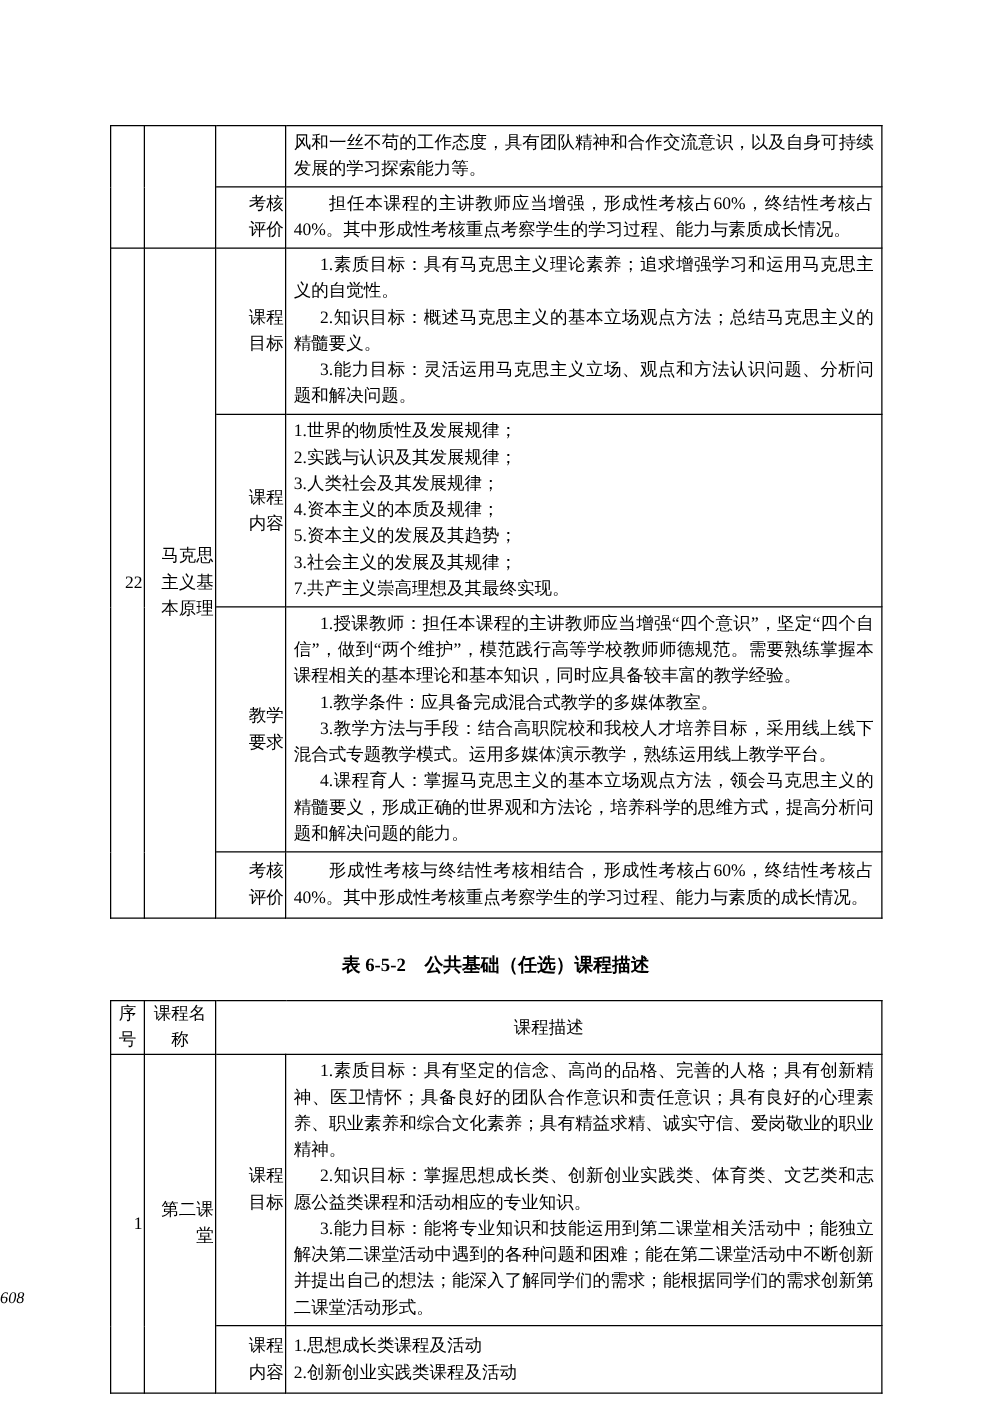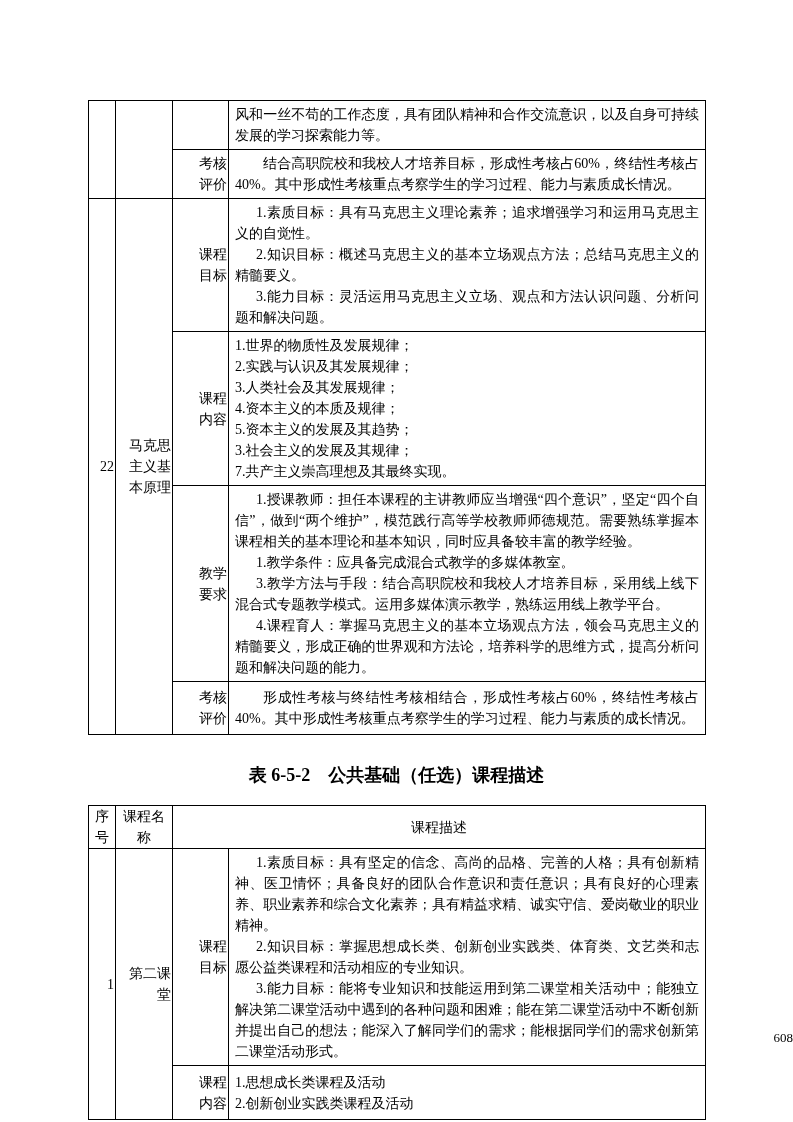--- a/index.html
+++ b/index.html
@@ -39,31 +39,32 @@
     padding: 2px 1px;
   }
   td.content { padding: 3px 6px; }
   td.content p { text-align: justify; }
   td.content p.ind  { text-indent: 1.5em; }
   td.content p.ind2 { text-indent: 2em; }
 
   .caption {
     text-align: center;
     font-weight: bold;
-    font-size: 18px;
+    font-size: 15px;
     margin: 28px 0 18px 0;
   }
   td.hdr { text-align: center; white-space: pre-line; }
 
   .pageno {
     position: absolute;
     top: 1030px;
     left: 0; right: 0;
-    text-align: right;
+    text-align: left;
     font-size: 13px;
+    font-style: italic;
   }
 </style>
 </head>
 <body>
 
 <div class="page">
   <div class="doc">
 
     <table class="tbl">
       <colgroup>
@@ -78,21 +79,21 @@
           <td rowspan="2"></td>
           <td class="lbl"></td>
           <td class="content">
             <p>风和一丝不苟的工作态度，具有团队精神和合作交流意识，以及自身可持续发展的学习探索能力等。</p>
           </td>
         </tr>
         <tr style="height:48px">
           <td class="lbl">考核
 评价</td>
           <td class="content">
-            <p class="ind2">结合高职院校和我校人才培养目标，形成性考核占60%，终结性考核占40%。其中形成性考核重点考察学生的学习过程、能力与素质成长情况。</p>
+            <p class="ind2">担任本课程的主讲教师应当增强，形成性考核占60%，终结性考核占40%。其中形成性考核重点考察学生的学习过程、能力与素质成长情况。</p>
           </td>
         </tr>
 
         <tr style="height:115px">
           <td rowspan="4" class="lbl">22</td>
           <td rowspan="4" class="lbl">马克思
 主义基
 本原理</td>
           <td class="lbl">课程
 目标</td>

